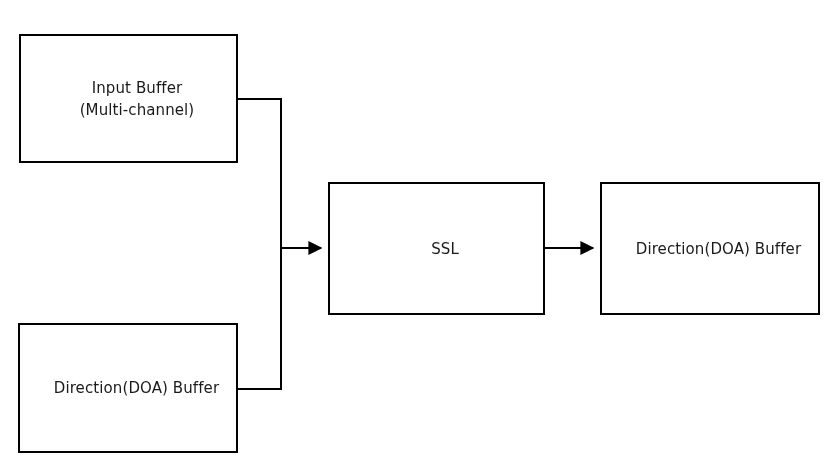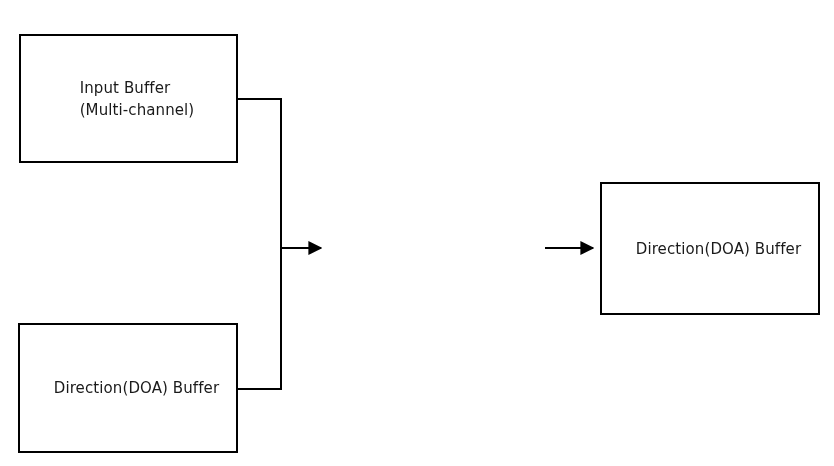--- a/index.html
+++ b/index.html
@@ -26,21 +26,21 @@
     height: 466px;
   }
   .node-box {
     position: absolute;
     box-sizing: border-box;
     border: 2px solid #000000;
     background: #ffffff;
     display: flex;
     align-items: center;
     justify-content: center;
-    text-align: left;
+    text-align: center;
     padding-left: 17px;
   }
   .node-label {
     font-family: "DejaVu Sans", "Liberation Sans", sans-serif;
     font-size: 15px;
     line-height: 22px;
     color: #1a1a1a;
     white-space: pre-line;
     letter-spacing: 0.1px;
   }
@@ -71,18 +71,21 @@
 
   <div class="node-box" id="node-input-buffer">
     <span class="node-label">Input Buffer
 (Multi-channel)</span>
   </div>
 
   <div class="node-box" id="node-doa-buffer-in">
     <span class="node-label">Direction(DOA) Buffer</span>
   </div>
 
+  <div class="node-box" id="node-ssl">
+    <span class="node-label">SSL</span>
+  </div>
 
   <div class="node-box" id="node-doa-buffer-out">
     <span class="node-label">Direction(DOA) Buffer</span>
   </div>
 
 </div>
 
 </body></html>

